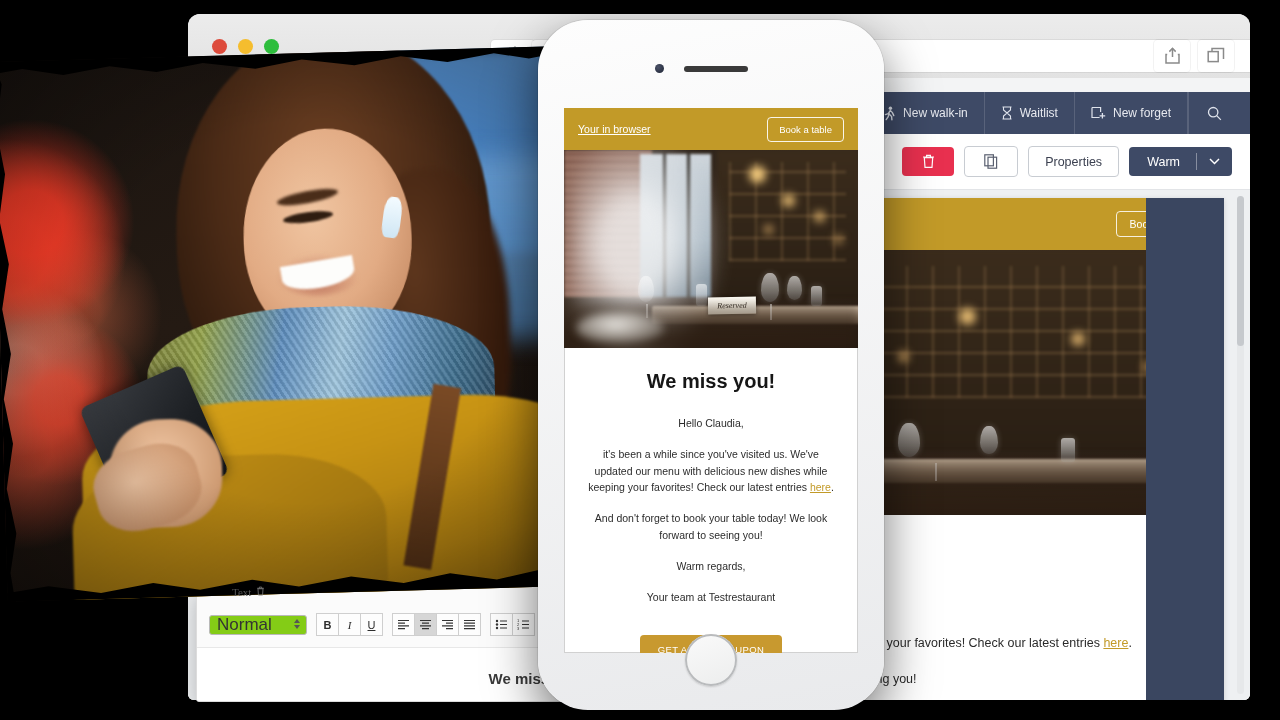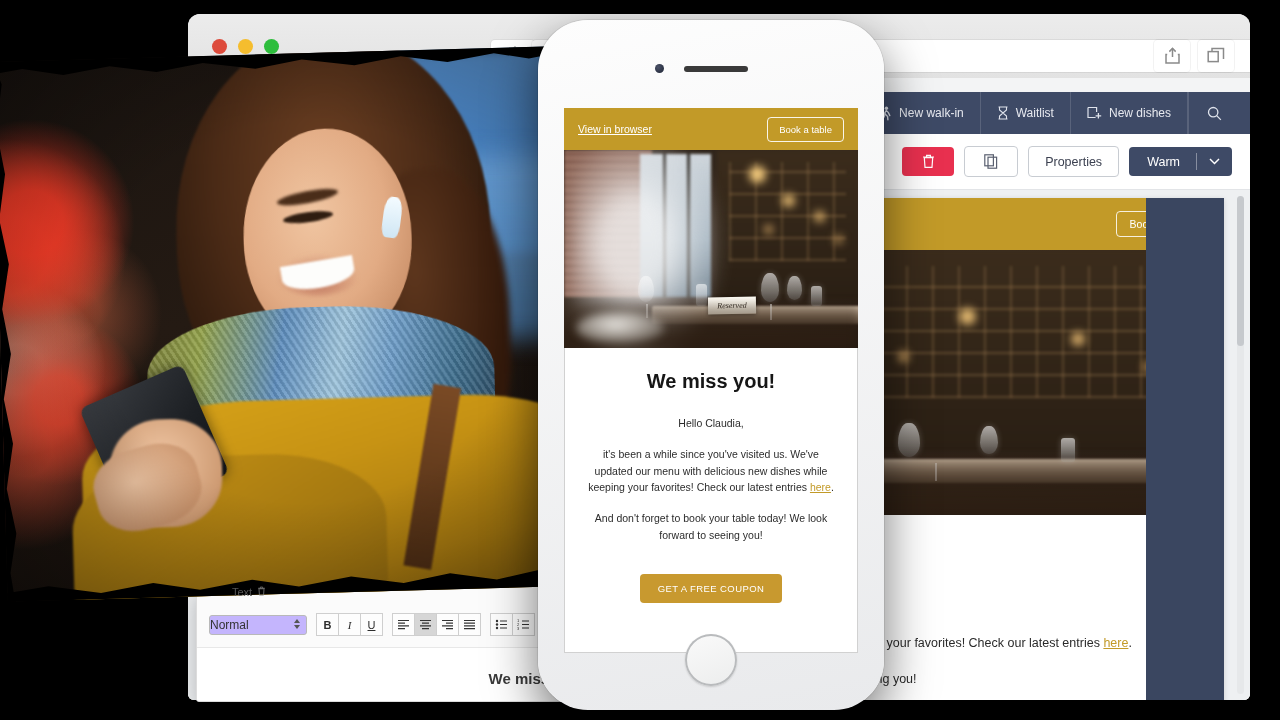--- a/index.html
+++ b/index.html
@@ -92,25 +92,25 @@
   .pv-link{color:#c29a28;text-decoration:underline;}
   .right-rail{position:absolute;right:0;top:0;bottom:0;width:78px;background:#3a4660;}
   .scroll-track{position:absolute;right:6px;top:6px;bottom:6px;width:7px;background:#e6e8ea;border-radius:4px;}
   .scroll-thumb{position:absolute;right:6px;top:6px;width:7px;height:150px;background:#c6c9cd;border-radius:4px;}
 
   
   .editor{
     position:absolute;left:196px;top:586px;width:420px;height:114px;background:#fbfbfb;
     border:1px solid #dcdcdc;border-radius:3px;box-shadow:0 8px 22px rgba(0,0,0,.25);overflow:hidden;
   }
-  .ed-label{position:absolute;left:232px;top:586px;font-size:11px;color:#555;display:flex;gap:5px;z-index:6;}
+  .ed-label{position:absolute;left:232px;top:586px;font-size:11px;color:#555;display:flex;gap:5px;z-index:6;font-family:Liberation Serif, serif;}
   .ed-toolbar{position:absolute;left:12px;top:26px;display:flex;align-items:center;gap:4px;}
   .ed-select{
-    width:98px;height:20px;border:1px solid #b9b9b9;border-radius:3px;background:#c4b5fd;
-    font-size:12px;color:#333;display:flex;align-items:center;box-sizing:border-box;
+    width:98px;height:20px;border:1px solid #b9b9b9;border-radius:3px;background:#84cc16;
+    font-size:17px;color:#333;display:flex;align-items:center;padding-left:7px;box-sizing:border-box;
     position:relative;
   }
   .ed-select .updown{position:absolute;right:6px;top:3px;display:flex;flex-direction:column;gap:2px;}
   .tri-up{width:0;height:0;border-left:3px solid transparent;border-right:3px solid transparent;border-bottom:4px solid #555;}
   .tri-dn{width:0;height:0;border-left:3px solid transparent;border-right:3px solid transparent;border-top:4px solid #555;}
   .grp{display:flex;margin-left:6px;}
   .ed-btn{
     width:21px;height:21px;border:1px solid #cfcfcf;background:#fdfdfd;margin-left:-1px;
     display:flex;align-items:center;justify-content:center;font-size:11px;color:#2d2d2d;
   }
@@ -318,21 +318,21 @@
             <path d="M1.5 1 H10.5 M1.5 13 H10.5 M2.5 1 L2.5 4 L6 7 L9.5 4 L9.5 1 M2.5 13 L2.5 10 L6 7 L9.5 10 L9.5 13" fill="none" stroke="#dfe3ec" stroke-width="1.1"></path>
           </svg>
           <span>Waitlist</span>
         </div>
         <div class="navitem last">
           <svg width="15" height="14" viewBox="0 0 15 14">
             <path d="M1 1.5 L1 11.5 L8.6 11.5" fill="none" stroke="#dfe3ec" stroke-width="1.2"></path>
             <path d="M1 1.5 L9.6 1.5 L9.6 6" fill="none" stroke="#dfe3ec" stroke-width="1.2"></path>
             <path d="M11.4 7 L11.4 12.6 M8.6 9.8 L14.2 9.8" stroke="#dfe3ec" stroke-width="1.3"></path>
           </svg>
-          <span>New dishes</span>
+          <span>New forget</span>
         </div>
         <div class="navitem nav-search">
           <svg width="15" height="15" viewBox="0 0 16 16">
             <circle cx="6.6" cy="6.6" r="5" fill="none" stroke="#dfe3ec" stroke-width="1.4"></circle>
             <line x1="10.3" y1="10.3" x2="14.8" y2="14.8" stroke="#dfe3ec" stroke-width="1.4"></line>
           </svg>
         </div>
       </div>
 
       <div class="toolbar">
@@ -560,21 +560,21 @@
 
   <div class="phone">
     <div class="ph-top">
       <div class="ph-cam"></div>
       <div class="ph-spk"></div>
     </div>
 
     <div class="ph-screen">
 
       <div class="em-gold">
-        <span class="em-view">View in browser</span>
+        <span class="em-view">Your in browser</span>
         <span class="em-book">Book a table</span>
       </div>
 
       <div class="em-hero">
         <div class="rest">
           <div class="rs-brick"></div>
           <div class="rs-win">
             <div class="rs-mull" style="left:32%"></div>
             <div class="rs-mull" style="left:66%"></div>
           </div>
@@ -602,20 +602,22 @@
         </div>
       </div>
 
       <div class="em-body">
         <div class="em-h1">We miss you!</div>
         <p class="em-p">Hello Claudia,</p>
         <p class="em-p">
           <span>it's been a while since you've visited us. We've updated our menu with delicious new dishes while keeping your favorites! Check our latest entries </span><span class="em-link">here</span><span>.</span>
         </p>
         <p class="em-p">And don't forget to book your table today! We look forward to seeing you!</p>
+        <p class="em-p">Warm regards,</p>
+        <p class="em-p">Your team at Testrestaurant</p>
         <span class="em-cta">GET A FREE COUPON</span>
       </div>
     </div>
 
     <div class="ph-home"></div>
   </div>
 
 </div>
 
 </body></html>

